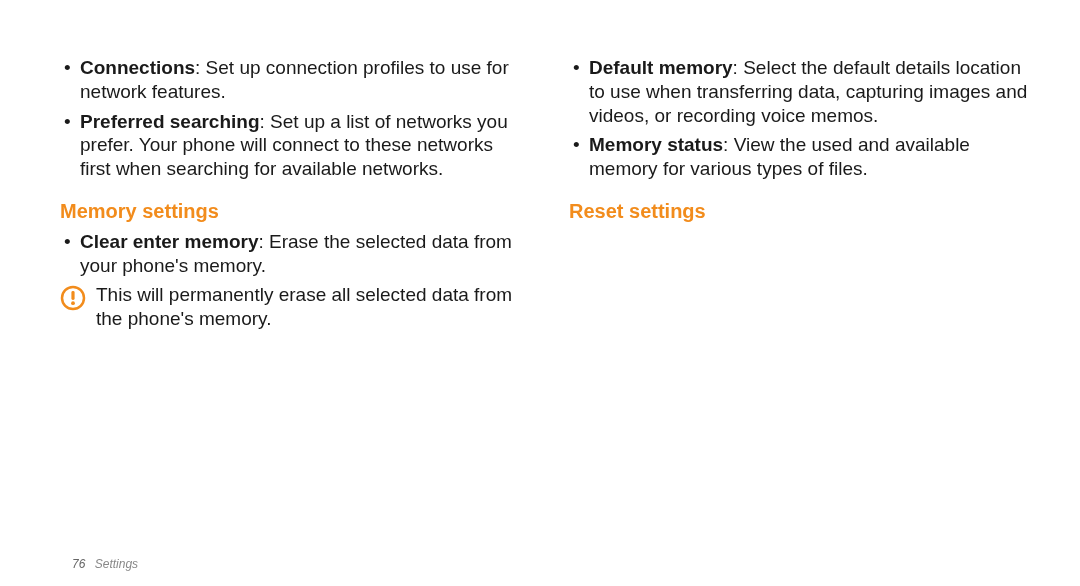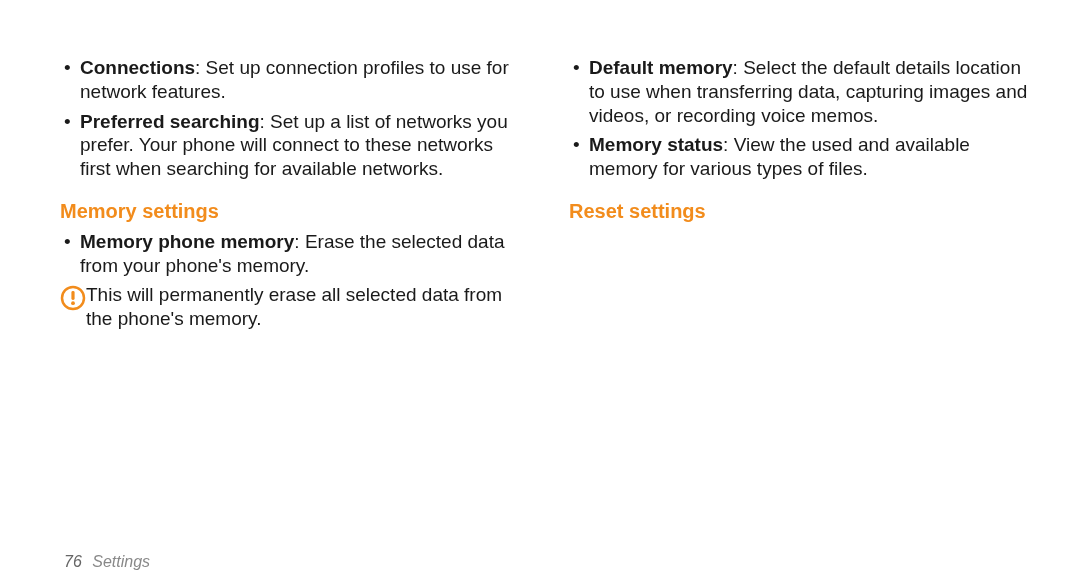--- a/index.html
+++ b/index.html
@@ -53,38 +53,39 @@
     top: 0;
     font-size: 19px;
     color: #1a1a1a;
   }
   .bold {
     font-weight: 700;
   }
   .warn-row {
     display: flex;
     align-items: flex-start;
+    gap: 10px;
     margin: 6px 0 18px 0;
     justify-content: flex-end;
   }
   .warn-icon {
     flex: 0 0 auto;
     margin-top: 2px;
   }
   .warn-icon svg {
     display: block;
   }
   .warn-text {
     flex: 1 1 auto;
   }
   .footer {
     position: absolute;
-    left: 64px;
+    left: 72px;
     bottom: 14px;
-    font-size: 16px;
+    font-size: 12px;
     color: #555;
   }
   .footer .pg {
     font-style: italic;
     color: #666;
     margin-right: 6px;
   }
   .footer .sec {
     font-style: italic;
     color: #888;
@@ -104,21 +105,21 @@
         </li>
         <li>
           <span class="bold">Preferred searching</span><span>: Set up a list of networks you prefer. Your phone will connect to these networks first when searching for available networks.</span>
         </li>
       </ul>
 
       <h2 class="section">Memory settings</h2>
 
       <ul class="bullets">
         <li>
-          <span class="bold">Memory phone memory</span><span>: Erase the selected data from your phone's memory.</span>
+          <span class="bold">Clear enter memory</span><span>: Erase the selected data from your phone's memory.</span>
         </li>
       </ul>
 
       <div class="warn-row">
         <span class="warn-icon">
           <svg width="26" height="26" viewBox="0 0 26 26">
             <circle cx="13" cy="13" r="11" fill="none" stroke="#f28c1c" stroke-width="2.5"></circle>
             <rect x="11.4" y="6" width="3.2" height="9" rx="1.4" fill="#f28c1c"></rect>
             <circle cx="13" cy="18.2" r="1.9" fill="#f28c1c"></circle>
           </svg>

